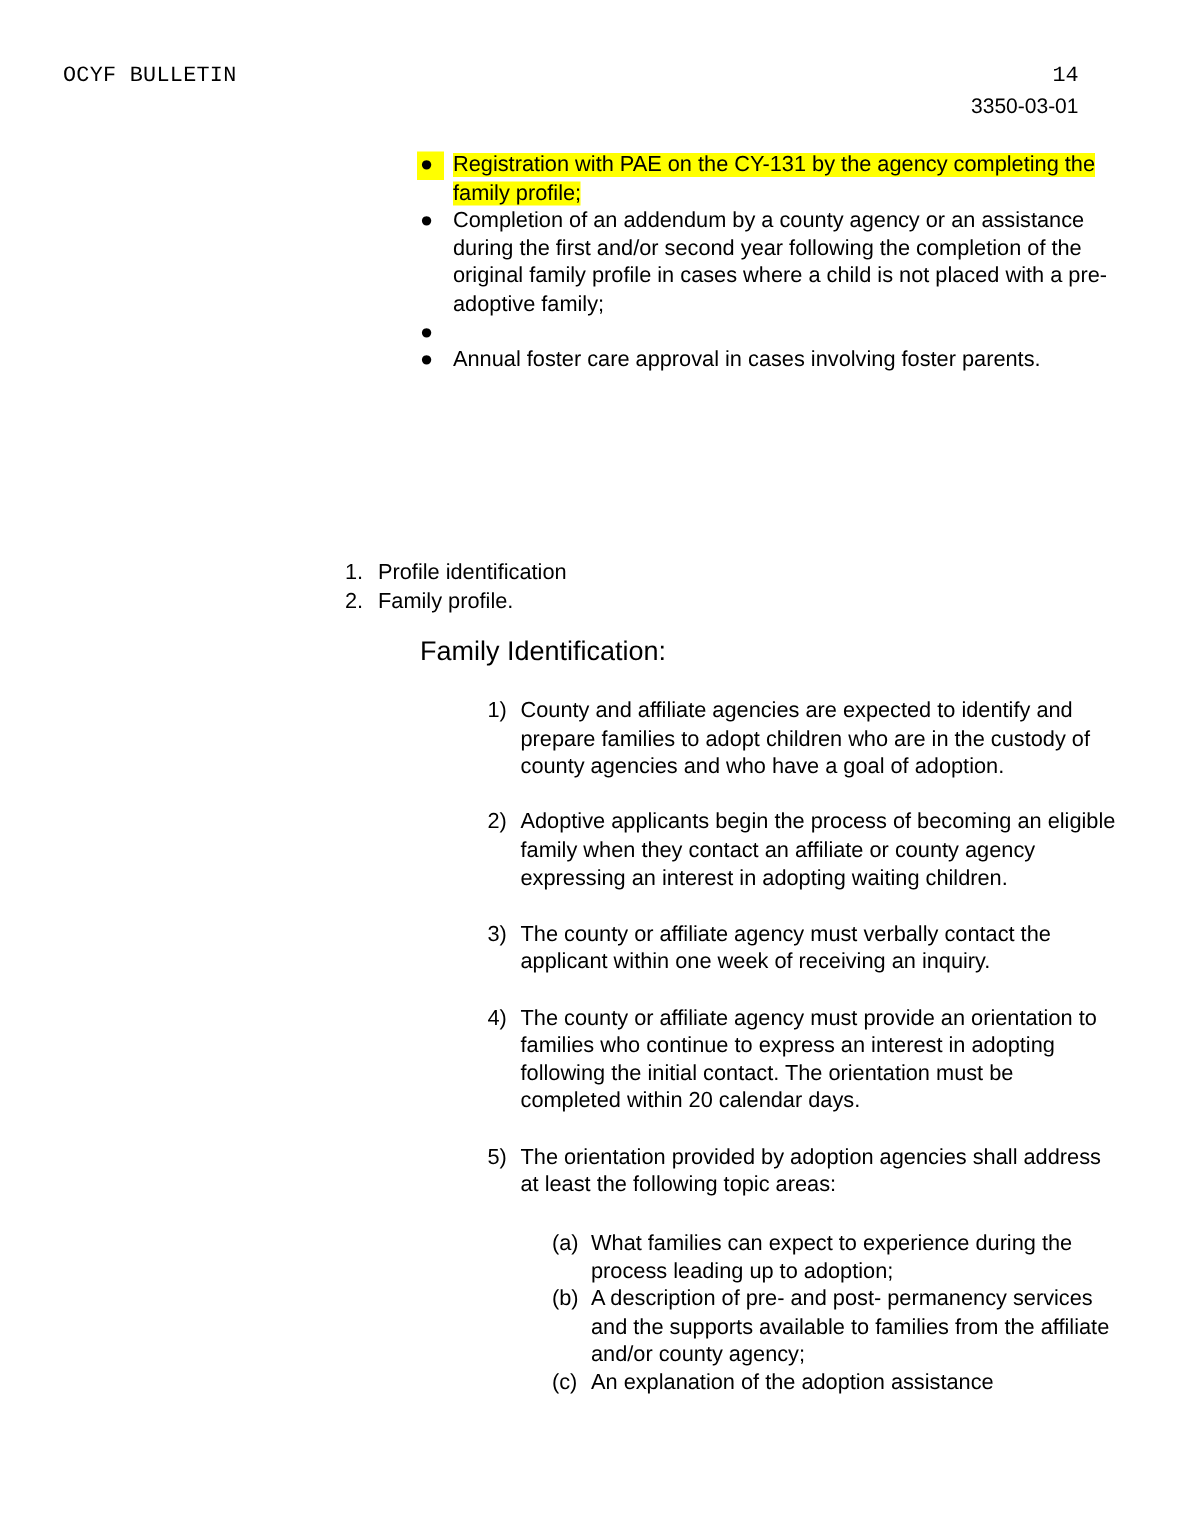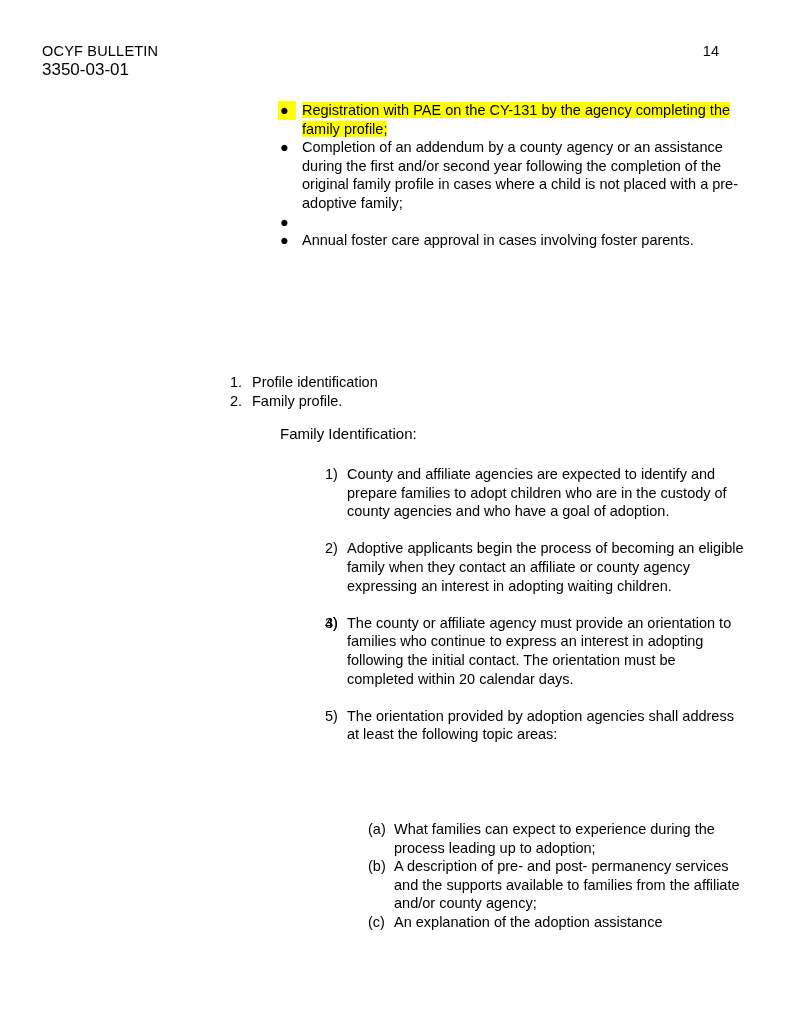--- a/index.html
+++ b/index.html
@@ -23,34 +23,36 @@
   .header {
     position: absolute;
     left: 42px;
     top: 42px;
     width: 677px;
   }
   .header-row {
     display: flex;
     justify-content: space-between;
     align-items: flex-end;
+    font-family: Liberation Mono, monospace;
   }
   .header-title {
     font-size: 14.5px;
     line-height: 18.5px;
     letter-spacing: 0.2px;
     white-space: pre;
   }
   .header-page-number {
     font-size: 14.5px;
     line-height: 18.5px;
   }
   .header-subtitle {
-    font-size: 17px;
+    font-size: 14px;
     line-height: 18.5px;
+    text-align: right;
   }
 
   
   .bullet-block {
     position: absolute;
     left: 280px;
     top: 101px;
     width: 465px;
   }
   .bullet-item {
@@ -114,21 +116,21 @@
     width: 20px;
     font-size: 14.5px;
     line-height: 18.6px;
   }
 
   
   .sub-heading {
     position: absolute;
     left: 280px;
     top: 425px;
-    font-size: 15px;
+    font-size: 18px;
     line-height: 18.6px;
     text-align: right;
   }
 
   
   .paren-list {
     position: absolute;
     left: 325px;
     top: 465px;
     width: 420px;
@@ -228,20 +230,21 @@
     <div class="paren-item">
       <span class="marker">1)</span>
       <span>County and affiliate agencies are expected to identify and prepare families to adopt children who are in the custody of county agencies and who have a goal of adoption.</span>
     </div>
     <div class="paren-item">
       <span class="marker">2)</span>
       <span>Adoptive applicants begin the process of becoming an eligible family when they contact an affiliate or county agency expressing an interest in adopting waiting children.</span>
     </div>
     <div class="paren-item">
       <span class="marker">3)</span>
+      <span>The county or affiliate agency must verbally contact the applicant within one week of receiving an inquiry.</span>
     </div>
     <div class="paren-item">
       <span class="marker">4)</span>
       <span>The county or affiliate agency must provide an orientation to families who continue to express an interest in adopting following the initial contact. The orientation must be completed within 20 calendar days.</span>
     </div>
     <div class="paren-item">
       <span class="marker">5)</span>
       <span>The orientation provided by adoption agencies shall address at least the following topic areas:</span>
     </div>
   </div>

